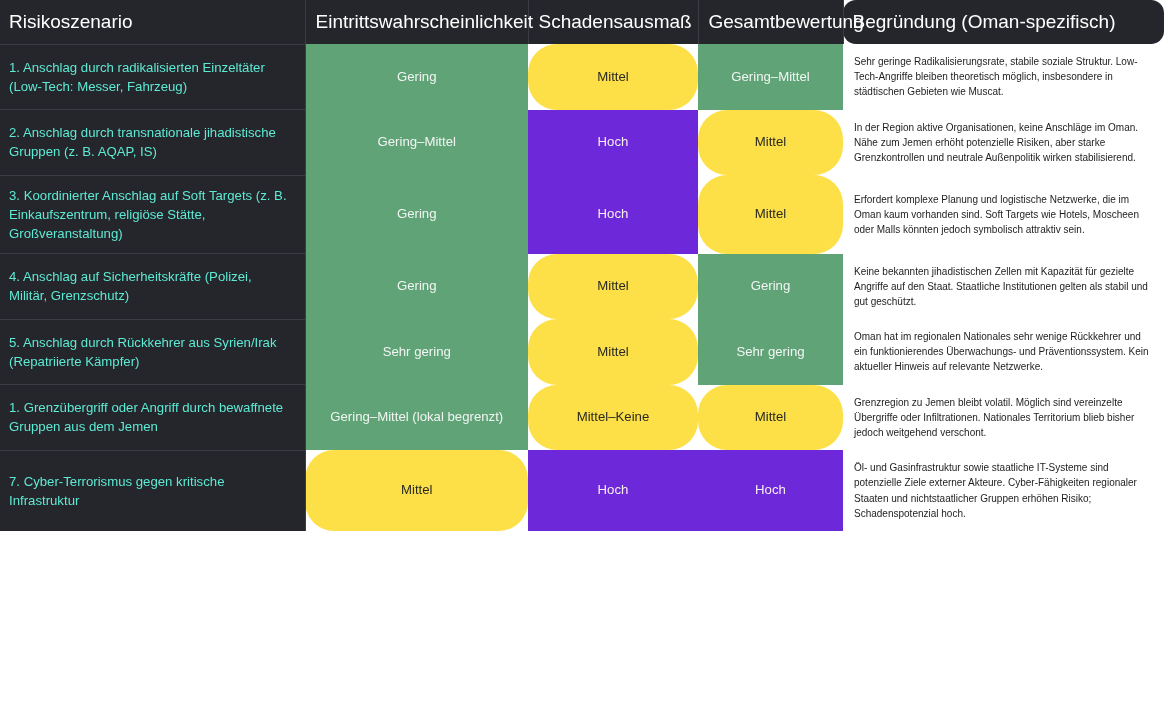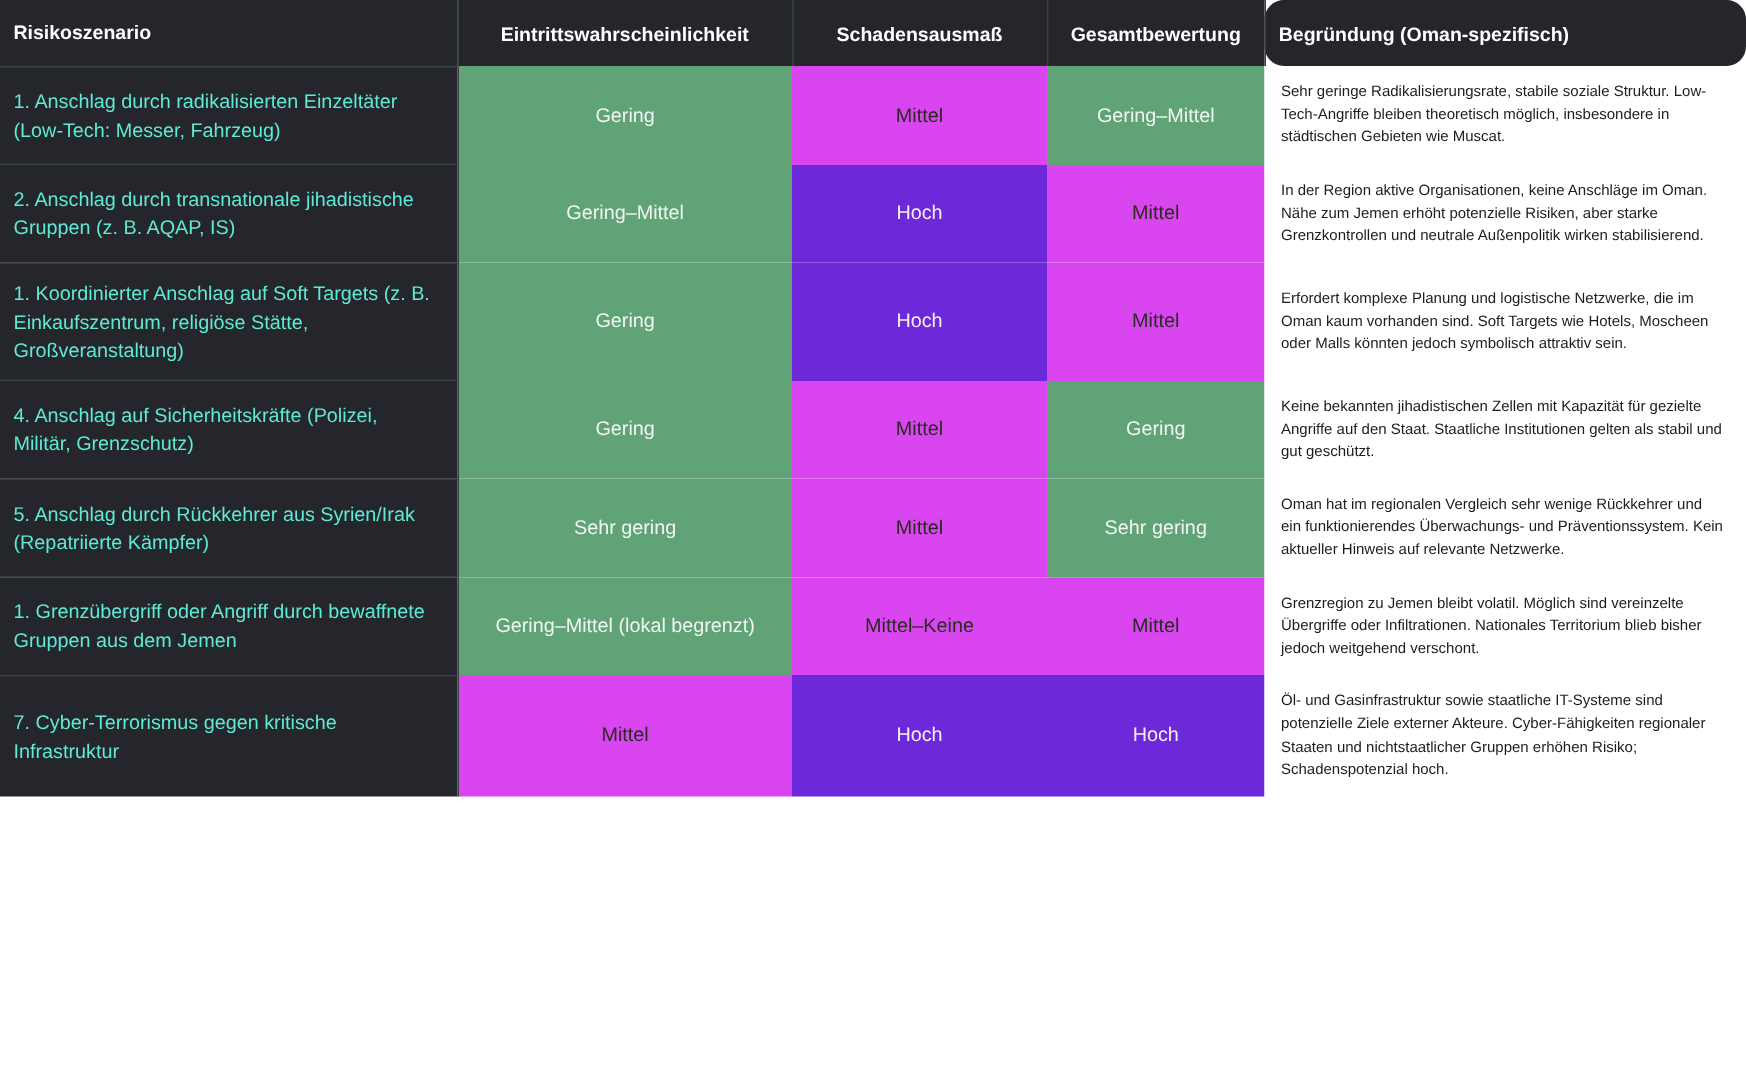--- a/index.html
+++ b/index.html
@@ -21,22 +21,22 @@
   }
   col.c-scenario { width: 305px; }
   col.c-likelihood { width: 223px; }
   col.c-impact { width: 170px; }
   col.c-overall { width: 145px; }
   col.c-rationale { width: 321px; }
 
   thead th {
     background: #24262b;
     color: #ffffff;
-    font-size: 13px;
-    font-weight: bold;
+    font-size: 19px;
+    font-weight: normal;
     height: 44px;
     padding: 0 10px;
     vertical-align: middle;
     box-sizing: border-box;
     border-right: 1px solid #3a3d44;
   }
   thead th.h-scenario {
     text-align: left;
     padding-left: 9px;
   }
@@ -80,21 +80,21 @@
     color: #1d1d1d;
     font-size: 10px;
     line-height: 1.52;
     text-align: left;
     border-top: none;
     padding: 10px 14px 10px 11px;
     vertical-align: middle;
   }
 
   .sev-green { background: #5fa376; color: #f2f6f3; margin-top: 31px; }
-  .sev-yellow { background: #d946ef; color: #2a2a22; }
+  .sev-yellow { background: #fde047; color: #2a2a22; border-radius: 29px; }
   .sev-red { background: #6d28d9; color: #f7eeee; }
 </style>
 </head>
 <body>
 
 <table class="risk-matrix">
   <colgroup>
     <col class="c-scenario">
     <col class="c-likelihood">
     <col class="c-impact">
@@ -119,39 +119,39 @@
         <td class="cell-rationale">Sehr geringe Radikalisierungsrate, stabile soziale Struktur. Low-Tech-Angriffe bleiben theoretisch möglich, insbesondere in städtischen Gebieten wie Muscat.</td>
       </tr>
       <tr>
         <td class="cell-scenario">2. Anschlag durch transnationale jihadistische Gruppen (z. B. AQAP, IS)</td>
         <td class="cell-rating sev-green">Gering–Mittel</td>
         <td class="cell-rating sev-red">Hoch</td>
         <td class="cell-rating sev-yellow">Mittel</td>
         <td class="cell-rationale">In der Region aktive Organisationen, keine Anschläge im Oman. Nähe zum Jemen erhöht potenzielle Risiken, aber starke Grenzkontrollen und neutrale Außenpolitik wirken stabilisierend.</td>
       </tr>
       <tr>
-        <td class="cell-scenario">1. Koordinierter Anschlag auf Soft Targets (z. B. Einkaufszentrum, religiöse Stätte, Großveranstaltung)</td>
+        <td class="cell-scenario">3. Koordinierter Anschlag auf Soft Targets (z. B. Einkaufszentrum, religiöse Stätte, Großveranstaltung)</td>
         <td class="cell-rating sev-green">Gering</td>
         <td class="cell-rating sev-red">Hoch</td>
         <td class="cell-rating sev-yellow">Mittel</td>
         <td class="cell-rationale">Erfordert komplexe Planung und logistische Netzwerke, die im Oman kaum vorhanden sind. Soft Targets wie Hotels, Moscheen oder Malls könnten jedoch symbolisch attraktiv sein.</td>
       </tr>
       <tr>
         <td class="cell-scenario">4. Anschlag auf Sicherheitskräfte (Polizei, Militär, Grenzschutz)</td>
         <td class="cell-rating sev-green">Gering</td>
         <td class="cell-rating sev-yellow">Mittel</td>
         <td class="cell-rating sev-green">Gering</td>
         <td class="cell-rationale">Keine bekannten jihadistischen Zellen mit Kapazität für gezielte Angriffe auf den Staat. Staatliche Institutionen gelten als stabil und gut geschützt.</td>
       </tr>
       <tr>
         <td class="cell-scenario">5. Anschlag durch Rückkehrer aus Syrien/Irak (Repatriierte Kämpfer)</td>
         <td class="cell-rating sev-green">Sehr gering</td>
         <td class="cell-rating sev-yellow">Mittel</td>
         <td class="cell-rating sev-green">Sehr gering</td>
-        <td class="cell-rationale">Oman hat im regionalen Vergleich sehr wenige Rückkehrer und ein funktionierendes Überwachungs- und Präventionssystem. Kein aktueller Hinweis auf relevante Netzwerke.</td>
+        <td class="cell-rationale">Oman hat im regionalen Nationales sehr wenige Rückkehrer und ein funktionierendes Überwachungs- und Präventionssystem. Kein aktueller Hinweis auf relevante Netzwerke.</td>
       </tr>
       <tr>
         <td class="cell-scenario">1. Grenzübergriff oder Angriff durch bewaffnete Gruppen aus dem Jemen</td>
         <td class="cell-rating sev-green">Gering–Mittel (lokal begrenzt)</td>
         <td class="cell-rating sev-yellow">Mittel–Keine</td>
         <td class="cell-rating sev-yellow">Mittel</td>
         <td class="cell-rationale">Grenzregion zu Jemen bleibt volatil. Möglich sind vereinzelte Übergriffe oder Infiltrationen. Nationales Territorium blieb bisher jedoch weitgehend verschont.</td>
       </tr>
       <tr>
         <td class="cell-scenario">7. Cyber-Terrorismus gegen kritische Infrastruktur</td>

